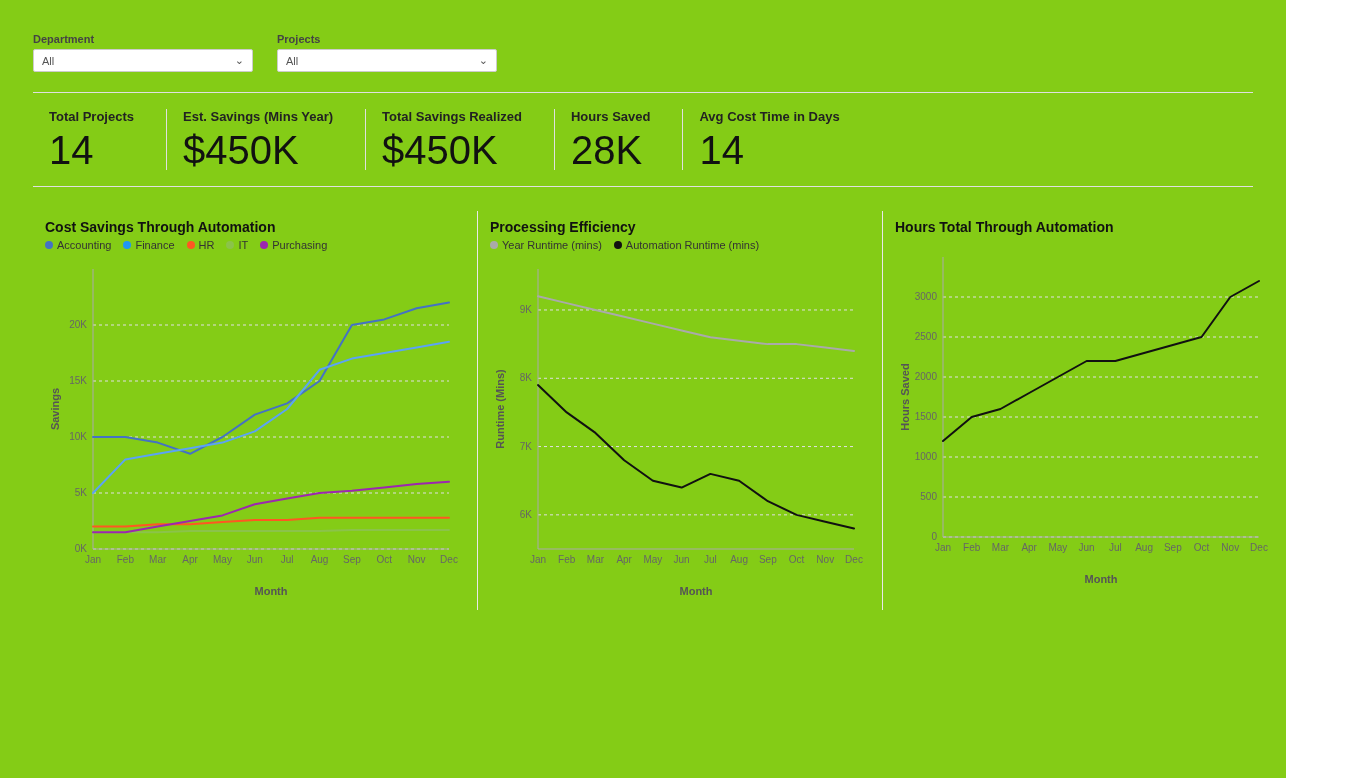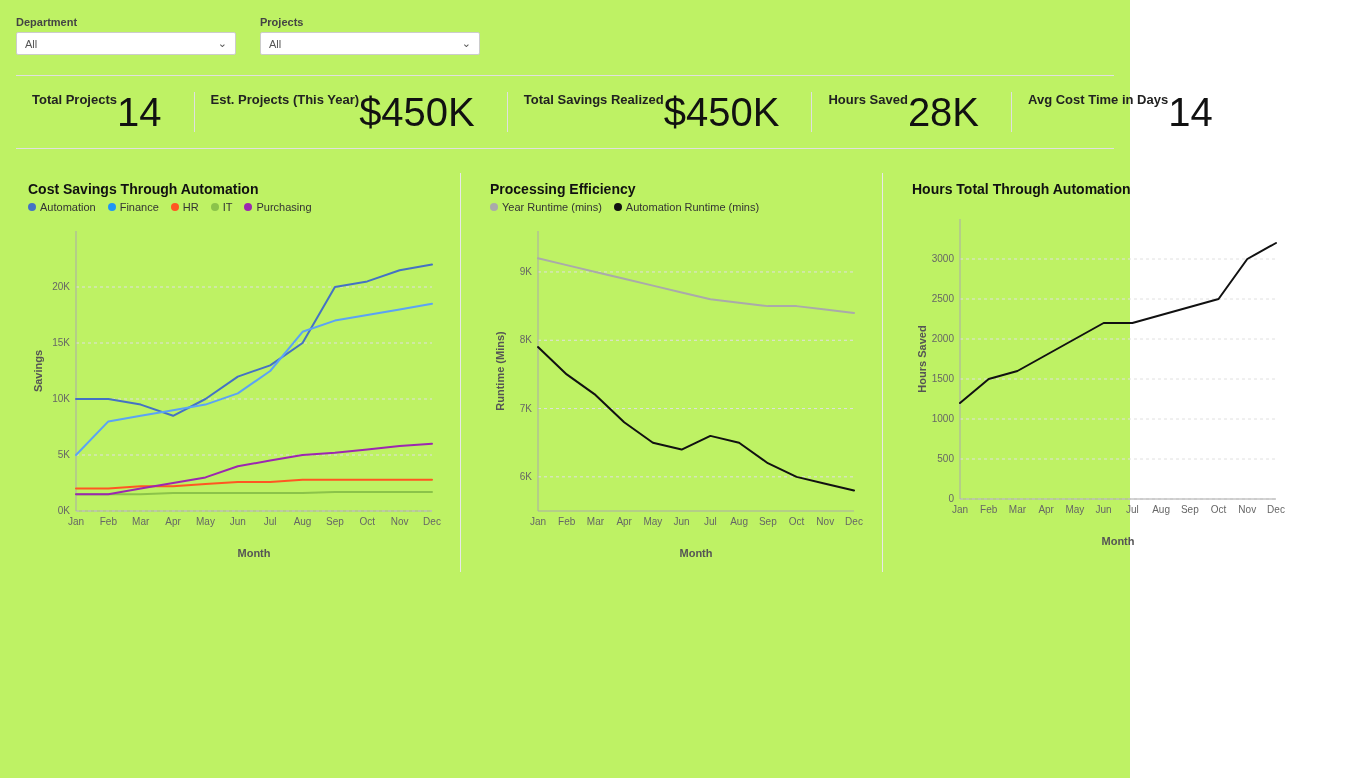--- a/index.html
+++ b/index.html
@@ -1,35 +1,35 @@
 <!DOCTYPE html>
 <html><head>
   <meta charset="utf-8">
   <style>
     * { box-sizing: border-box; margin: 0; padding: 0; }
     body { font-family: 'Segoe UI', Arial, sans-serif; background: #fff; color: #222; font-size: 13px; }
     
-    .dashboard { width: 1130px; min-height: 778px; background: #bef264; padding: 16px; }
+    .dashboard { width: 1286px; min-height: 778px; background: #84cc16; padding: 33px; }
     
     
     .filters { display: flex; gap: 24px; margin-bottom: 20px; }
     .filter-group { display: flex; flex-direction: column; gap: 4px; }
     .filter-label { font-size: 11px; color: #444; font-weight: 600; }
     .filter-select { display: flex; align-items: center; border: 1px solid #ccc; border-radius: 2px; padding: 4px 8px; width: 220px; background: #fff; cursor: pointer; justify-content: space-between; font-size: 13px; }
     .filter-select span { font-size: 11px; color: #555; }
     
     
     .kpi-row { display: flex; gap: 0; border-top: 1px solid #e0e0e0; border-bottom: 1px solid #e0e0e0; margin-bottom: 24px; padding: 16px 0; }
-    .kpi-item { display: flex; flex-direction: row; align-items: flex-start; padding: 0 32px 0 16px; border-right: 1px solid #e0e0e0; }
+    .kpi-item { display: flex; flex-direction: column; align-items: flex-start; padding: 0 32px 0 16px; border-right: 1px solid #e0e0e0; }
     .kpi-item:last-child { border-right: none; }
     .kpi-label { font-size: 13px; font-weight: 700; color: #222; margin-bottom: 6px; white-space: nowrap; }
     .kpi-value { font-size: 40px; font-weight: 300; color: #111; line-height: 1; }
     
     
-    .charts-row { display: flex; gap: 17px; }
+    .charts-row { display: flex; gap: 0; }
     .chart-container { flex: 1; padding: 8px 12px; border-right: 1px solid #e8e8e8; }
     .chart-container:last-child { border-right: none; }
     .chart-title { font-size: 14px; font-weight: 700; margin-bottom: 4px; color: #111; }
     .chart-legend { display: flex; gap: 12px; margin-bottom: 8px; flex-wrap: wrap; }
     .legend-item { display: flex; align-items: center; gap: 4px; font-size: 11px; color: #333; }
     .legend-dot { width: 8px; height: 8px; border-radius: 50%; display: inline-block; }
     
     .chart-area { position: relative; }
     svg { overflow: visible; }
     .grid-line { stroke: #e0e0e0; stroke-dasharray: 3,3; stroke-width: 1; }
@@ -57,21 +57,21 @@
       </div>
     </div>
   </div>
 
   <div class="kpi-row" id="kpi-row">
       <div class="kpi-item">
     <div class="kpi-label">Total Projects</div>
     <div class="kpi-value">14</div>
   </div>
       <div class="kpi-item">
-    <div class="kpi-label">Est. Projects (This Year)</div>
+    <div class="kpi-label">Est. Savings (Mins Year)</div>
     <div class="kpi-value">$450K</div>
   </div>
       <div class="kpi-item">
     <div class="kpi-label">Total Savings Realized</div>
     <div class="kpi-value">$450K</div>
   </div>
       <div class="kpi-item">
     <div class="kpi-label">Hours Saved</div>
     <div class="kpi-value">28K</div>
   </div>
@@ -81,21 +81,21 @@
   </div>
     </div>
 
   <div class="charts-row">
 
     <div class="chart-container">
       <div class="chart-title">Cost Savings Through Automation</div>
       <div class="chart-legend" id="cost-savings-legend">
           <div class="legend-item">
             <span class="legend-dot" style="background:#4472C4"></span>
-            <span>Automation</span>
+            <span>Accounting</span>
           </div>
           <div class="legend-item">
             <span class="legend-dot" style="background:#2196F3"></span>
             <span>Finance</span>
           </div>
           <div class="legend-item">
             <span class="legend-dot" style="background:#FF5722"></span>
             <span>HR</span>
           </div>
           <div class="legend-item">

